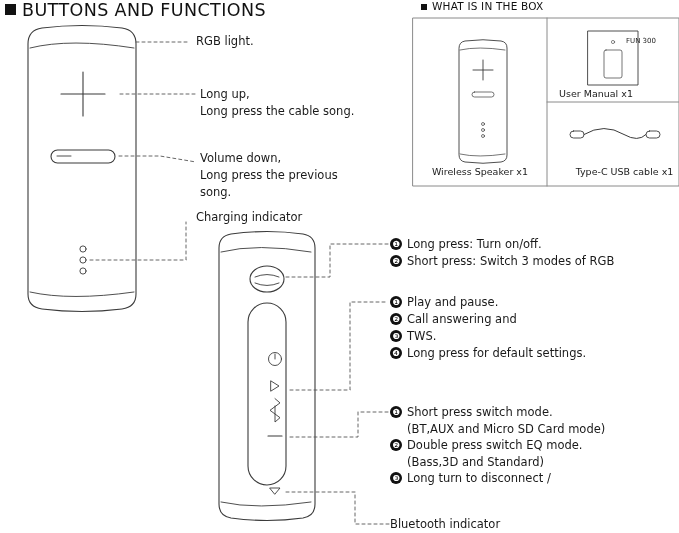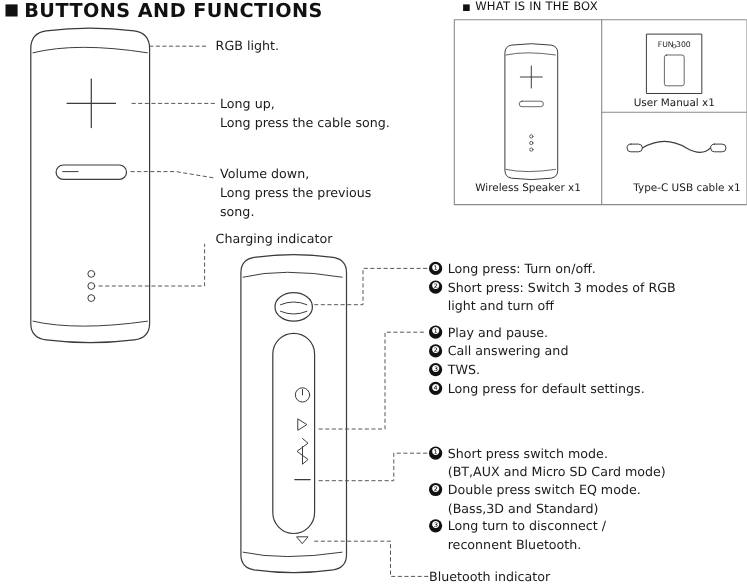--- a/index.html
+++ b/index.html
@@ -15,21 +15,21 @@
     color: #1a1a1a;
     overflow: hidden;
   }
   .abs { position: absolute; }
 
   
   .main-title {
     left: 4px;
     top: 0px;
     font-size: 17.5px;
-    font-weight: bold;
+    font-weight: normal;
     letter-spacing: 0.4px;
     color: #111;
     white-space: nowrap;
   }
   .title-bullet {
     left: 5px;
     top: 4px;
     width: 11px;
     height: 11px;
     background: #111;
@@ -216,35 +216,34 @@
 
 <div class="abs callout" style="left:200px; top:86px;">Long up,</div>
 <div class="abs callout" style="left:200px; top:103px;">Long press the cable song.</div>
 
 <div class="abs callout" style="left:200px; top:150px;">Volume down,</div>
 <div class="abs callout" style="left:200px; top:167px;">Long press the previous</div>
 <div class="abs callout" style="left:200px; top:184px;">song.</div>
 
 <div class="abs callout" style="left:196px; top:209px;">Charging indicator</div>
 
-<div class="abs manual-label" style="left:588px; top:37px; width:50px;">FUN 300</div>
-<div class="abs bx-label" style="left:547px; top:88px; width:132px;">User Manual  x1</div>
+<div class="abs manual-label" style="left:588px; top:37px; width:50px;padding-left:28px;">FUN 300</div>
+<div class="abs bx-label" style="left:530px; top:88px; width:132px;">User Manual  x1</div>
 <div class="abs bx-label" style="left:413px; top:166px; width:134px;">Wireless Speaker  x1</div>
 <div class="abs bx-label" style="left:547px; top:166px; width:155px;">Type-C USB cable  x1</div>
 
 <div class="abs callout" style="left:390px; top:236px; width:280px;">
   <div class="numline">
     <span class="num">❶</span>
     <span class="txt">Long press:  Turn on/off.</span>
   </div>
   <div class="numline">
     <span class="num">❷</span>
     <span class="txt">Short press: Switch 3 modes of RGB</span>
   </div>
-  <div class="cont">light and turn off</div>
 </div>
 
 <div class="abs callout" style="left:390px; top:294px; width:280px;">
   <div class="numline">
     <span class="num">❶</span>
     <span class="txt">Play and pause.</span>
   </div>
   <div class="numline">
     <span class="num">❷</span>
     <span class="txt">Call answering and</span>
@@ -267,16 +266,15 @@
   <div class="cont">(BT,AUX and Micro SD Card mode)</div>
   <div class="numline">
     <span class="num">❷</span>
     <span class="txt">Double press switch EQ mode.</span>
   </div>
   <div class="cont">(Bass,3D and Standard)</div>
   <div class="numline">
     <span class="num">❸</span>
     <span class="txt">Long turn to disconnect /</span>
   </div>
-  <div class="cont">reconnent Bluetooth.</div>
 </div>
 
 <div class="abs callout" style="left:390px; top:516px;text-align:right;">Bluetooth indicator</div>
 
 </body></html>

